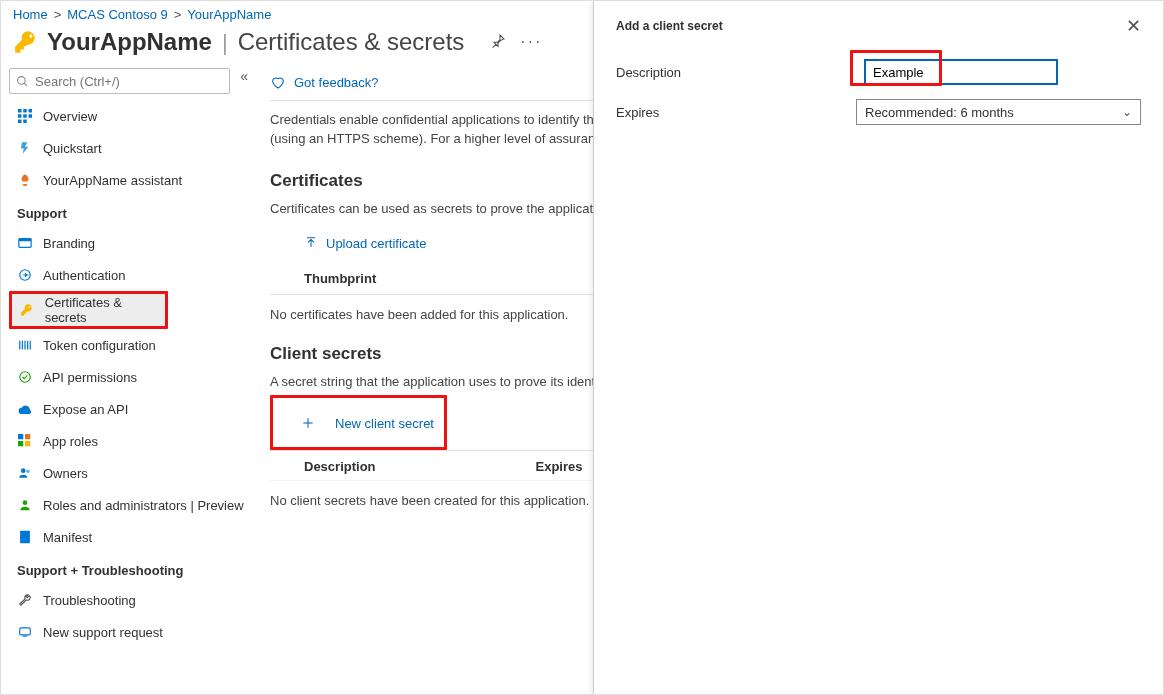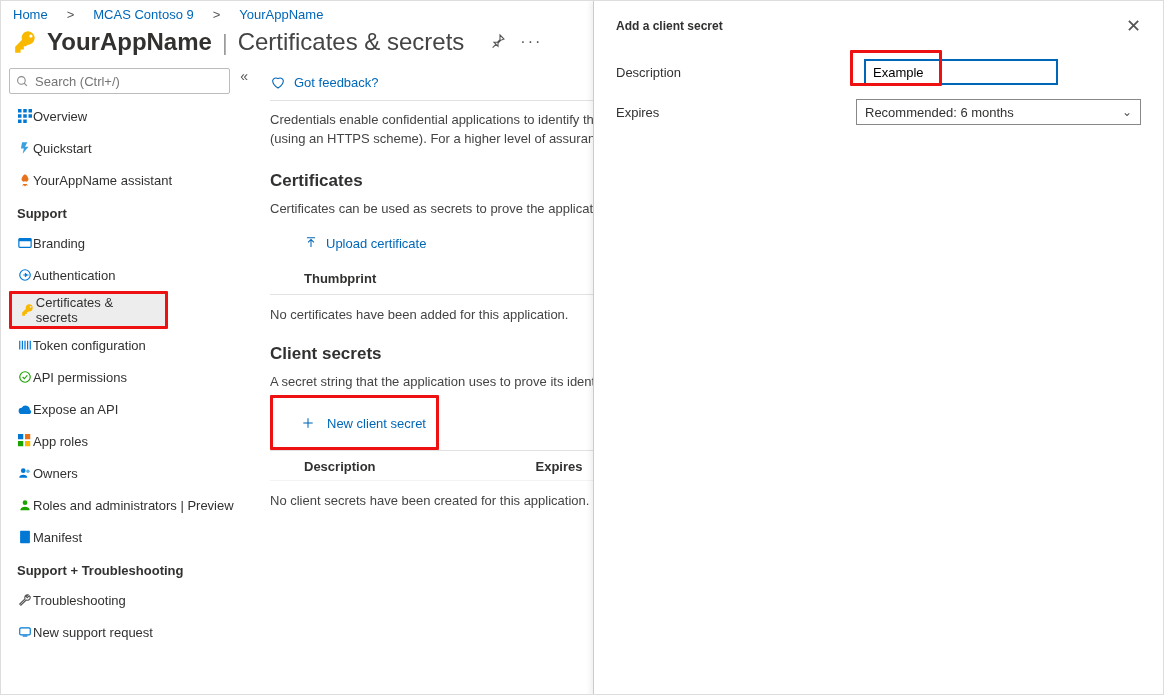--- a/index.html
+++ b/index.html
@@ -13,21 +13,21 @@
     overflow: hidden;
     position: relative;
     border: 1px solid #ddd;
   }
   a { text-decoration: none; }
 
   
   .breadcrumb {
     display: flex;
     align-items: center;
-    gap: 19px;
+    gap: 6px;
     padding: 6px 12px 4px 12px;
     font-size: 13px;
   }
   .breadcrumb a { color: #0067b8; }
   .breadcrumb .sep { color: #555; }
 
   
   .page-header {
     display: flex;
     align-items: center;
@@ -69,20 +69,21 @@
   }
   .search-box input {
     border:none; outline:none; flex:1; font-size:13px; color:#323130;
     background:transparent;
   }
   .collapse-btn { color:#555; font-size:14px; padding:0 4px; cursor:pointer;}
   .nav-item {
     display:flex; align-items:center;
     height:32px;
     padding:0 8px;
+    gap:10px;
     cursor:pointer;
     font-size:13px;
     color:#323130;
   }
   .nav-item.active { background:#ededed; }
   .nav-group {
     font-weight:600;
     padding:10px 8px 6px 8px;
     font-size:13px;
     color:#323130;
@@ -118,21 +119,21 @@
     color:#0067b8;
     padding:14px 0 4px 34px;
     font-size:13px;
   }
   .table-head {
     font-weight:600; font-size:13px;
     padding:16px 0 8px 34px;
   }
   .none-text { font-size:13px;color:#444; padding:12px 0 0 0;}
   .new-secret {
-    display:inline-flex;align-items:center;gap:12px;
+    display:inline-flex;align-items:center;gap:20px;
     color:#0067b8;
     padding:12px 10px;
     margin:6px 0 4px 18px;
     font-size:13px;
     cursor:pointer;
   }
   .client-cols {
     display:flex; gap:160px;
     padding:8px 0 6px 34px;
     font-weight:600;

